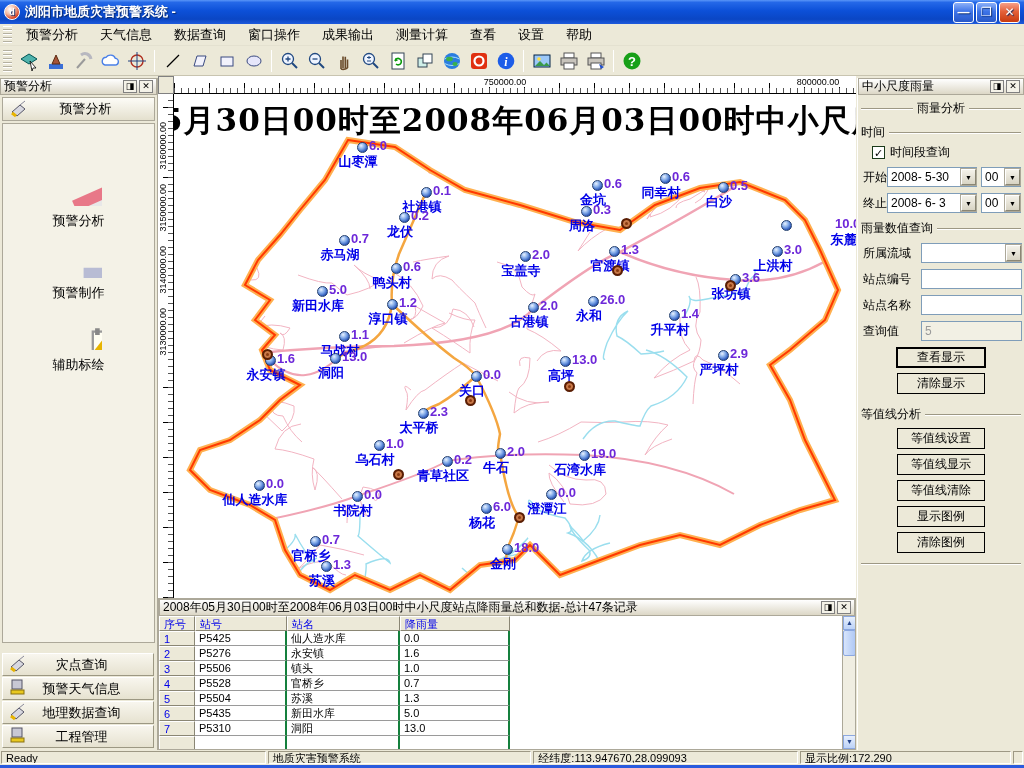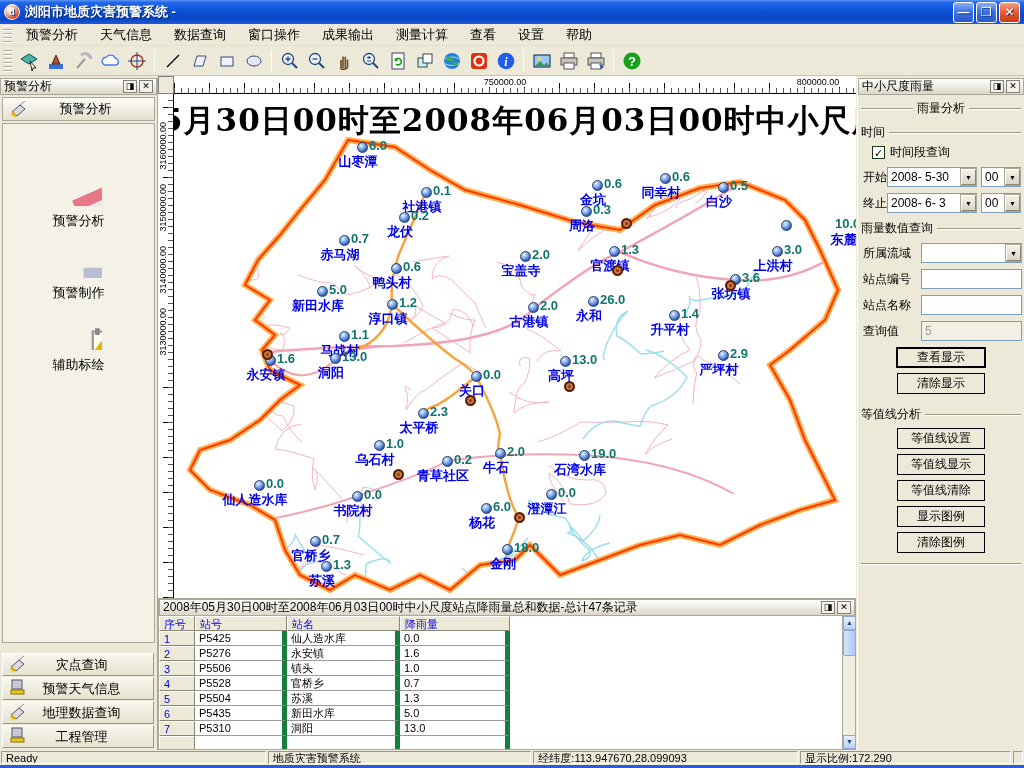--- a/index.html
+++ b/index.html
@@ -58,29 +58,29 @@
     background-image:repeating-linear-gradient(0deg,#555 0 1px,transparent 1px 7px),
       repeating-linear-gradient(0deg,#000 0 1px,transparent 1px 35px);
     background-size:5px 100%,10px 100%;background-position:right top,right top;background-repeat:no-repeat;}
   .vlab{position:absolute;left:0px;font-size:9px;color:#000;writing-mode:vertical-rl;transform:rotate(180deg);background:#fff;}
   .canvas{position:absolute;left:16px;top:18px;right:0;bottom:0;background:#fff;overflow:hidden;}
   .maptitle{position:absolute;left:-13px;top:6px;font-family:"DejaVu Serif","Liberation Serif",serif;
     font-size:31px;font-weight:bold;color:#000;white-space:nowrap;letter-spacing:1px;}
   .marker{position:absolute;width:11px;height:11px;border-radius:50%;
     background:radial-gradient(circle at 35% 30%,#E8F2FF,#7FA8E8 40%,#2A55B8 75%,#10307E);
     border:1px solid #24406f;}
-  .st-val{position:absolute;color:#0f766e;font-size:13px;font-weight:bold;white-space:nowrap;}
+  .st-val{position:absolute;color:#6d28d9;font-size:13px;font-weight:bold;white-space:nowrap;}
   .st-name{position:absolute;color:#0000E8;font-size:13px;font-weight:bold;white-space:nowrap;transform:translateX(-50%);}
   .bdot{position:absolute;width:11px;height:11px;border-radius:50%;background:#8A3A10;border:2px solid #5A1E04;box-shadow:inset 0 0 0 2px #C87848;}
   
   .botpanel{position:absolute;left:158px;top:598px;width:698px;height:152px;background:#fff;border:1px solid #ACA899;overflow:hidden;}
   .tbl{position:absolute;left:0;top:17px;right:13px;bottom:0;font-size:11px;}
   .trow{display:flex;height:15px;line-height:14px;}
   .trow.hdr .cell{background:#ECE9D8;color:#0000E8;border:1px solid #fff;border-right-color:#8A8674;border-bottom-color:#8A8674;font-weight:normal;}
-  .cell{border-right:5px solid #15803d;border-bottom:1px solid #9a9a9a;padding:0 4px;overflow:hidden;white-space:nowrap;}
+  .cell{border-right:2px solid #15803d;border-bottom:1px solid #9a9a9a;padding:0 4px;overflow:hidden;white-space:nowrap;}
   .c0{width:36px;background:#ECE9D8;color:#0000E8;border:1px solid #fff;border-right-color:#8A8674;border-bottom-color:#8A8674;}
   .c1{width:92px;} .c2{width:113px;} .c3{width:110px;}
   .vsb{position:absolute;right:0;top:17px;bottom:0;width:13px;background:#F0EEE2;border-left:1px solid #ACA899;}
   .sbtn{position:absolute;left:0;width:13px;height:14px;background:linear-gradient(180deg,#E8F0FD,#BCD2F8);
     border:1px solid #8CA8E0;color:#26458C;font-size:7px;text-align:center;line-height:12px;}
   .sthumb{position:absolute;left:0;top:14px;width:13px;height:26px;background:linear-gradient(90deg,#D8E5FB,#AFC8F5);border:1px solid #8CA8E0;border-radius:2px;}
   
   .rightpanel{position:absolute;left:857px;top:78px;width:167px;height:672px;background:#ECE9D8;border-left:1px solid #fff;font-size:12px;}
   .grp-head{display:flex;align-items:center;margin:5px 3px 2px 3px;color:#000;text-align:right;}
   .grp-head .ln{flex:1;height:2px;border-top:1px solid #9D9884;border-bottom:1px solid #fff;}

